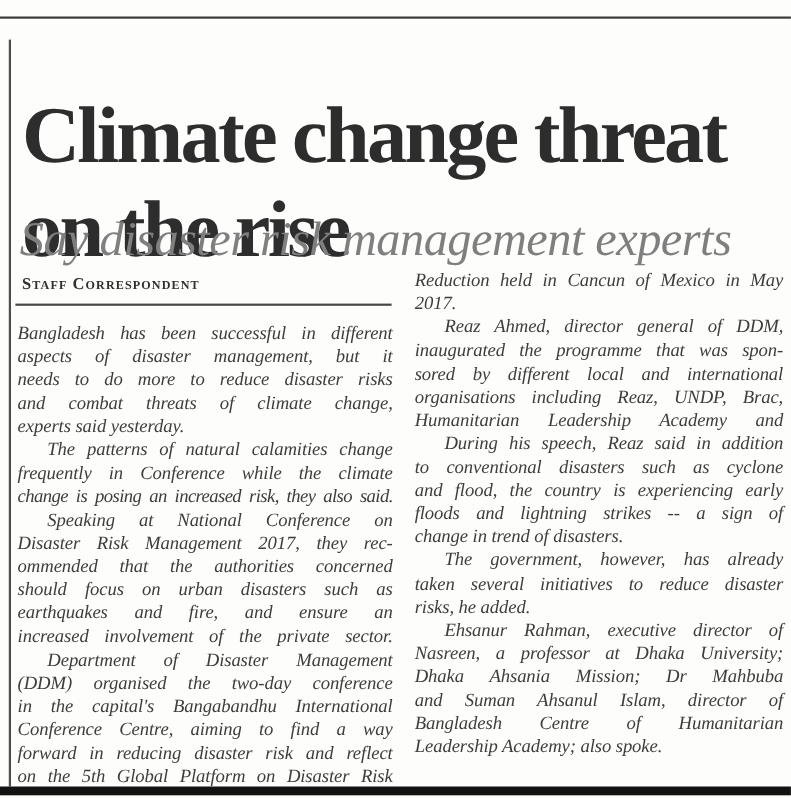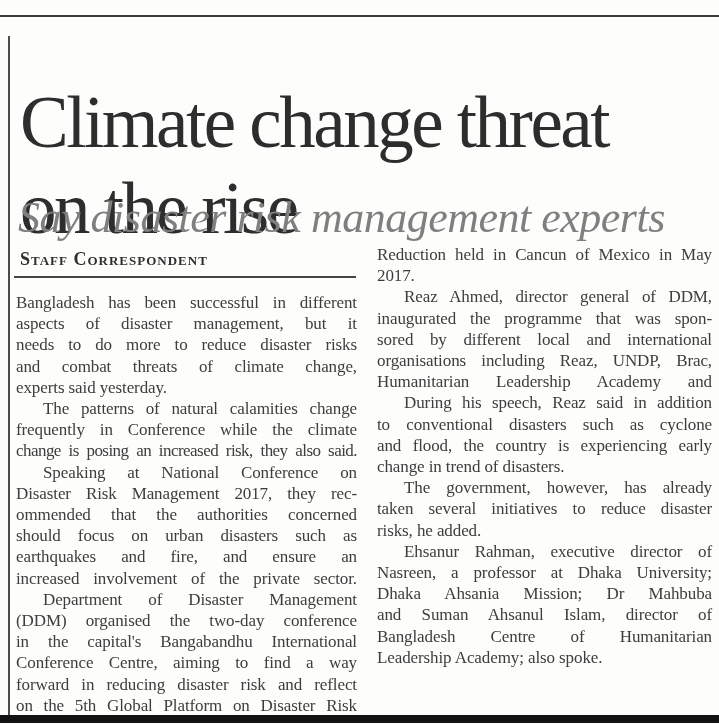--- a/index.html
+++ b/index.html
@@ -21,46 +21,47 @@
     position: absolute; left: 8px; top: 36px;
     width: 2px; height: 679px; background: #4c4c4c;
   }
   .bottom-bar {
     position: absolute; left: 0; top: 715px;
     width: 719px; height: 8px; background: #121212;
   }
 
   .headline {
     position: absolute; left: 20px; top: 31px;
-    font-weight: 400; font-size: 73px; line-height: 86px;
+    font-weight: 700; font-size: 73px; line-height: 86px;
     letter-spacing: -2.5px; color: #2d2d2d; white-space: nowrap;
   }
   .headline .hl-line { display: block; }
 
   .subtitle {
     position: absolute; left: 18px; top: 197px;
     font-style: italic; font-size: 44px; line-height: 42px;
     color: #7f7f7f; white-space: nowrap; letter-spacing: -0.5px;
   }
 
   .byline {
     position: absolute; left: 20px; top: 249px;
     font-variant: small-caps; font-weight: 600;
-    font-size: 18px; line-height: 20px; letter-spacing: 1px;
+    font-size: 15px; line-height: 20px; letter-spacing: 1px;
     color: #2f2f2f; white-space: nowrap; font-family: Liberation Serif, serif;
   }
   .byline-rule {
     position: absolute; left: 14px; top: 276px;
     width: 342px; height: 2px; background: #474747;
   }
 
   .col {
     position: absolute;
     font-size: 17px; line-height: 21.2px; color: #3d3d3d;
     letter-spacing: -0.1px;
+    font-style: italic;
   }
   .col-left  { left: 16px;  top: 292px; width: 341px; }
   .col-right { left: 377px; top: 244px; width: 335px; }
 
   .line { text-align: justify; white-space: normal; }
   .line.j { text-align-last: justify; }
   .line.ind { text-indent: 27px; }
   .line.tight { letter-spacing: -0.55px; word-spacing: -2.5px; }
 </style>
 </head>
@@ -107,20 +108,21 @@
       <div class="line j">Reduction held in Cancun of Mexico in May</div>
       <div class="line">2017.</div>
       <div class="line j ind">Reaz Ahmed, director general of DDM,</div>
       <div class="line j">inaugurated the programme that was spon-</div>
       <div class="line j">sored by different local and international</div>
       <div class="line j">organisations including Reaz, UNDP, Brac,</div>
       <div class="line j">Humanitarian Leadership Academy and</div>
       <div class="line j ind">During his speech, Reaz said in addition</div>
       <div class="line j">to conventional disasters such as cyclone</div>
       <div class="line j">and flood, the country is experiencing early</div>
+      <div class="line j">floods and lightning strikes -- a sign of</div>
       <div class="line">change in trend of disasters.</div>
       <div class="line j ind">The government, however, has already</div>
       <div class="line j">taken several initiatives to reduce disaster</div>
       <div class="line">risks, he added.</div>
       <div class="line j ind">Ehsanur Rahman, executive director of</div>
       <div class="line j">Nasreen, a professor at Dhaka University;</div>
       <div class="line j">Dhaka Ahsania Mission; Dr Mahbuba</div>
       <div class="line j">and Suman Ahsanul Islam, director of</div>
       <div class="line j">Bangladesh Centre of Humanitarian</div>
       <div class="line">Leadership Academy; also spoke.</div>

